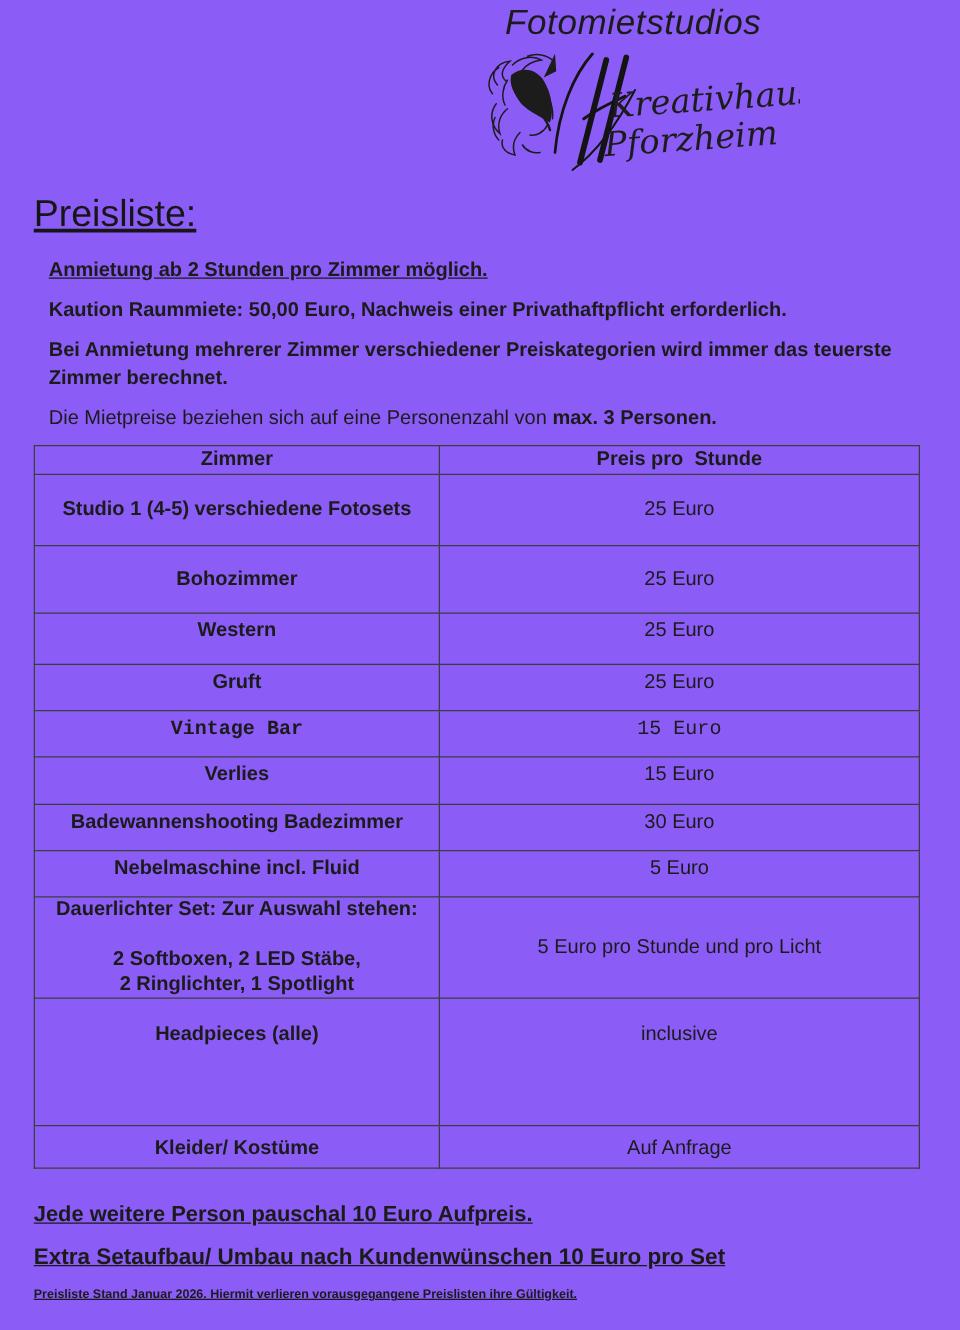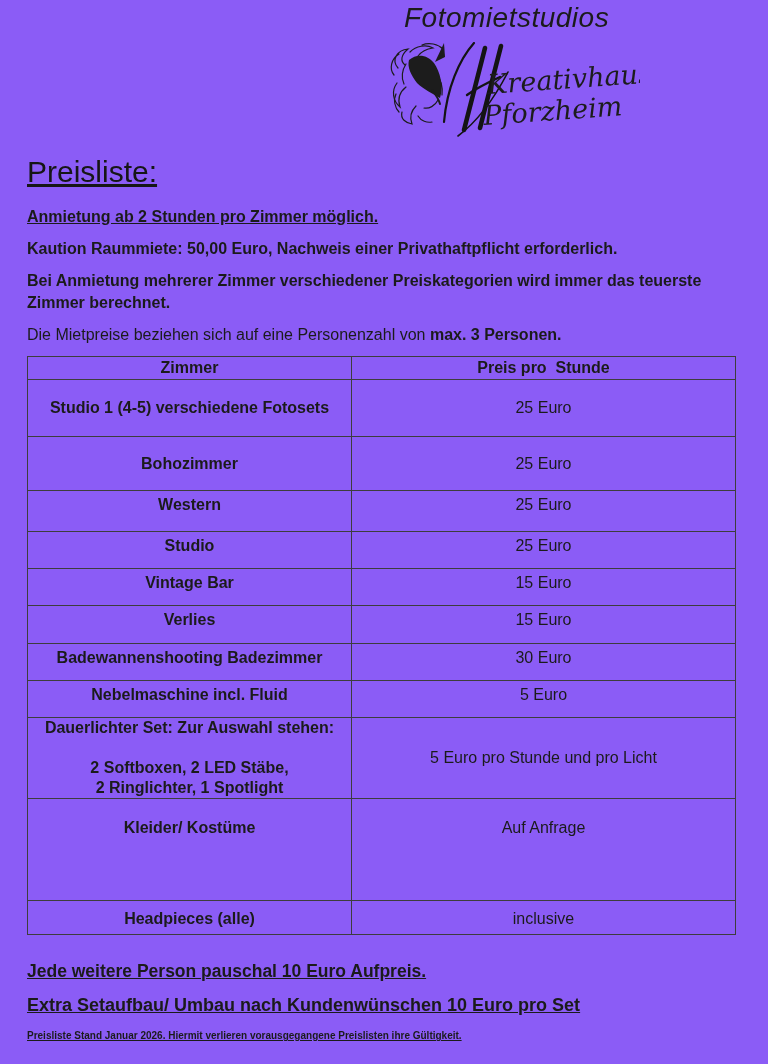--- a/index.html
+++ b/index.html
@@ -34,21 +34,21 @@
   
   .content { position: absolute; left: 27px; top: 155px; width: 710px; }
 
   h1.page-title {
     font-size: 30px;
     font-weight: 400;
     text-decoration: underline;
     margin: 0 0 17px 0;
     color: #161616;
   }
-  p.intro { font-size: 16px; line-height: 22px; margin: 0 0 10px 0; }
+  p.intro { font-size: 16px; line-height: 22px; margin: 0 0 10px 12px; }
   p.intro.bold { font-weight: bold; }
   p.intro.underline { text-decoration: underline; }
   p.intro.multiline { white-space: pre; }
   .bold-inline { font-weight: bold; }
 
   
   table.price-table {
     border-collapse: collapse;
     table-layout: fixed;
     width: 708px;
@@ -64,21 +64,21 @@
     vertical-align: middle;
     color: #1b1b1b;
   }
   th { font-weight: bold; white-space: pre; height: 23px; }
   td { line-height: 20px; }
   td:first-child { font-weight: bold; white-space: pre; }
   tbody tr:nth-child(1)  { height: 57px; margin-top: 10px; }
   tbody tr:nth-child(2)  { height: 54px; }
   tbody tr:nth-child(3)  { height: 41px; }
   tbody tr:nth-child(4)  { height: 37px; }
-  tbody tr:nth-child(5)  { height: 37px; }
+  tbody tr:nth-child(5)  { height: 37px; font-family: Liberation Mono, monospace; }
   tbody tr:nth-child(6)  { height: 38px; }
   tbody tr:nth-child(7)  { height: 37px; }
   tbody tr:nth-child(8)  { height: 37px; }
   tbody tr:nth-child(9)  { height: 61px; }
   tbody tr:nth-child(10) { height: 102px; }
   tbody tr:nth-child(11) { height: 34px; }
   tbody tr:nth-child(12) { height: 35px; }
   tbody tr:nth-child(n+3):nth-child(-n+8) td { vertical-align: top; padding-top: 4px; }
   tbody tr:nth-child(10) td { vertical-align: top; padding-top: 19px; }
   tbody tr:nth-child(11) td,
@@ -159,21 +159,21 @@
   </tr>
           <tr>
     <td>Bohozimmer</td>
     <td>25 Euro</td>
   </tr>
           <tr>
     <td>Western</td>
     <td>25 Euro</td>
   </tr>
           <tr>
-    <td>Studio</td>
+    <td>Gruft</td>
     <td>25 Euro</td>
   </tr>
           <tr>
     <td>Vintage Bar</td>
     <td>15 Euro</td>
   </tr>
           <tr>
     <td>Verlies</td>
     <td>15 Euro</td>
   </tr>
@@ -186,26 +186,26 @@
     <td>5 Euro</td>
   </tr>
           <tr>
     <td>Dauerlichter Set: Zur Auswahl stehen:
 
 2 Softboxen, 2 LED Stäbe,
 2 Ringlichter, 1 Spotlight</td>
     <td>5 Euro pro Stunde und pro Licht</td>
   </tr>
           <tr>
+    <td>Headpieces (alle)</td>
+    <td>inclusive</td>
+  </tr>
+          <tr>
     <td>Kleider/ Kostüme</td>
     <td>Auf Anfrage</td>
-  </tr>
-          <tr>
-    <td>Headpieces (alle)</td>
-    <td>inclusive</td>
   </tr>
         </tbody>
     </table>
 
     <p class="footer-1">Jede weitere Person pauschal 10 Euro Aufpreis.</p>
     <p class="footer-2">Extra Setaufbau/ Umbau nach Kundenwünschen 10 Euro pro Set</p>
     <p class="footer-3">Preisliste Stand Januar 2026. Hiermit verlieren vorausgegangene Preislisten ihre Gültigkeit.</p>
 
   </div>
 </div>

